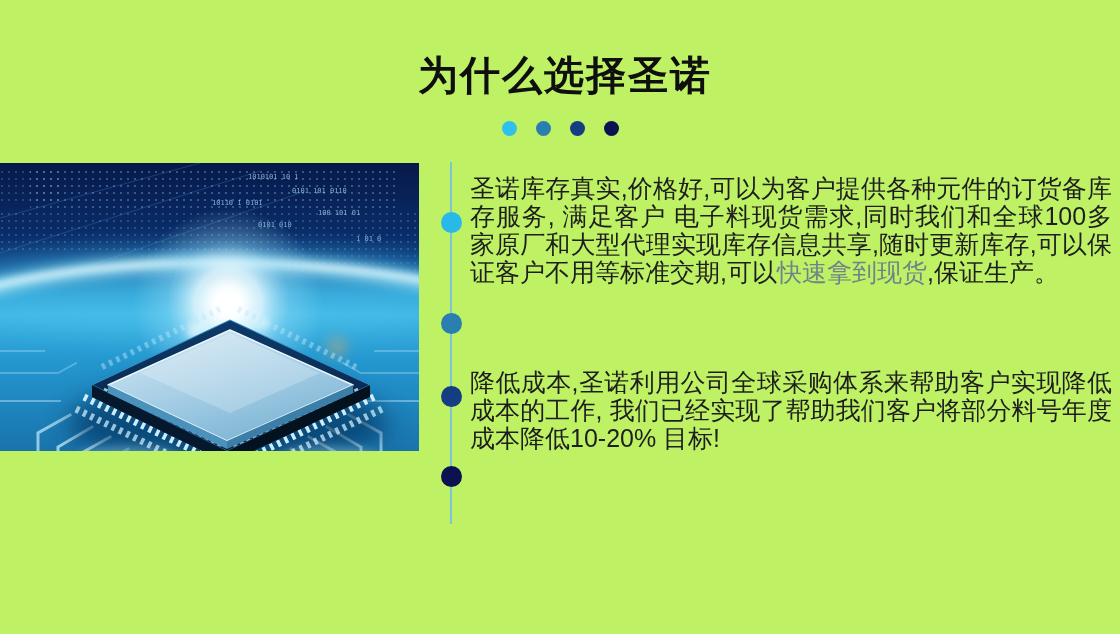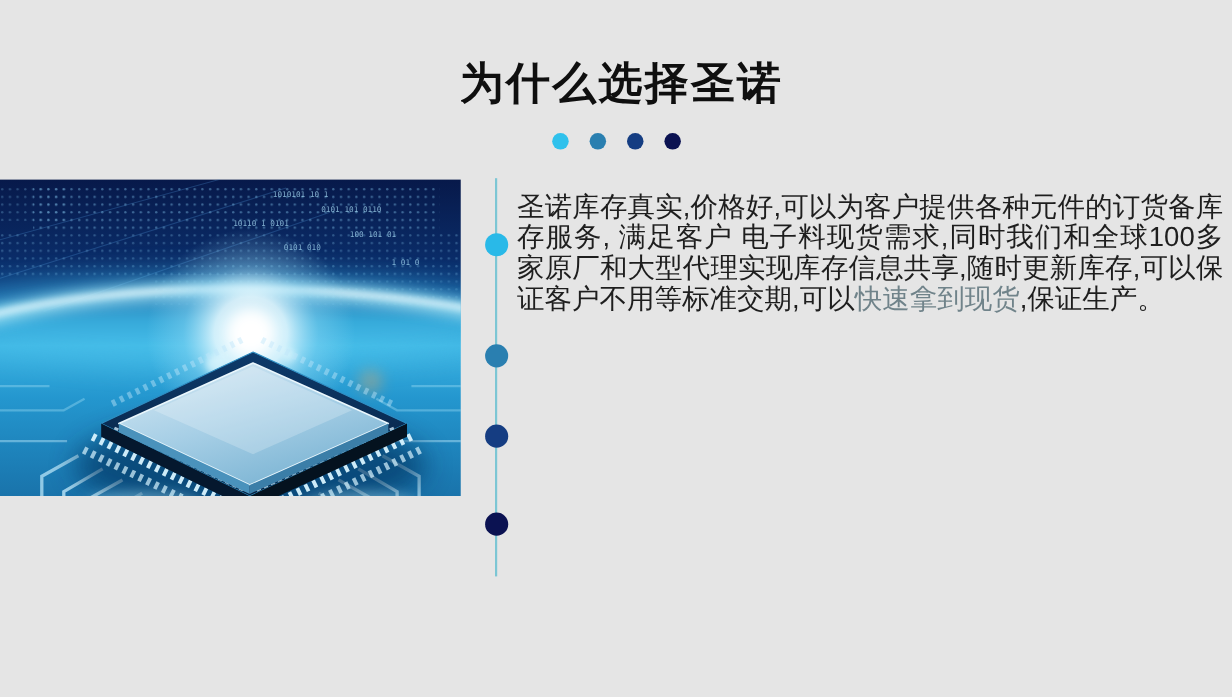--- a/index.html
+++ b/index.html
@@ -1,18 +1,18 @@
 <!DOCTYPE html>
 <html><head>
 <meta charset="utf-8">
 <style>
   * { margin:0; padding:0; box-sizing:border-box; }
   html,body { width:1120px; height:634px; }
   body { font-family:"Liberation Sans","DejaVu Sans",sans-serif; background:#ffffff; overflow:hidden; }
-  .stage { position:relative; width:1120px; height:634px; background:#e5e5e5; }
+  .stage { position:relative; width:1120px; height:634px; background:#bef264; }
 
   
   .page-title{
     position:absolute; top:48px; left:5px; width:1120px;
     text-align:center; font-size:40px; font-weight:900; color:#0f0f0f;
     letter-spacing:2px;
   }
   .title-dots{
     position:absolute; top:121px; left:0; width:1120px;
     display:flex; justify-content:center; gap:19px;
@@ -208,15 +208,16 @@
   <div class="timeline-line" style="background: rgb(124, 198, 212);"></div>
 
   <span class="feature-dot fd1" style="background: rgb(41, 185, 232);"></span>
   <span class="feature-dot fd2" style="background: rgb(42, 127, 176);"></span>
   <span class="feature-dot fd3" style="background: rgb(21, 61, 130);"></span>
   <span class="feature-dot fd4" style="background: rgb(11, 18, 82);"></span>
 
   <p class="feature-text ft1"><span>圣诺库存真实,价格好,可以为客户提供各种元件的订货备库存服务, 满足客户 电子料现货需求,同时我们和全球100多家原厂和大型代理实现库存信息共享,随时更新库存,可以保证客户不用等标准交期,可以</span><span class="hl">快速拿到现货</span><span>,保证生产。</span></p>
 
 
+  <p class="feature-text ft3"><span>降低成本,圣诺利用公司全球采购体系来帮助客户实现降低成本的工作, 我们已经实现了帮助我们客户将部分料号年度成本降低10-20% 目标!</span><span class="hl"></span><span></span></p>
 
 
 </div>
 
 </body></html>

